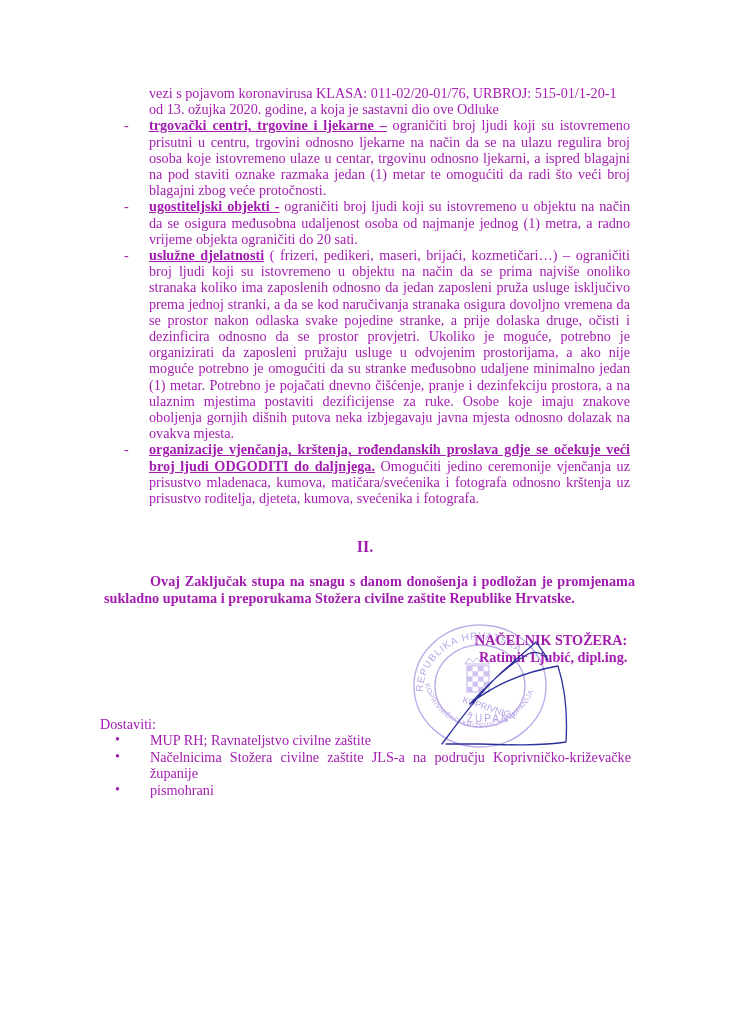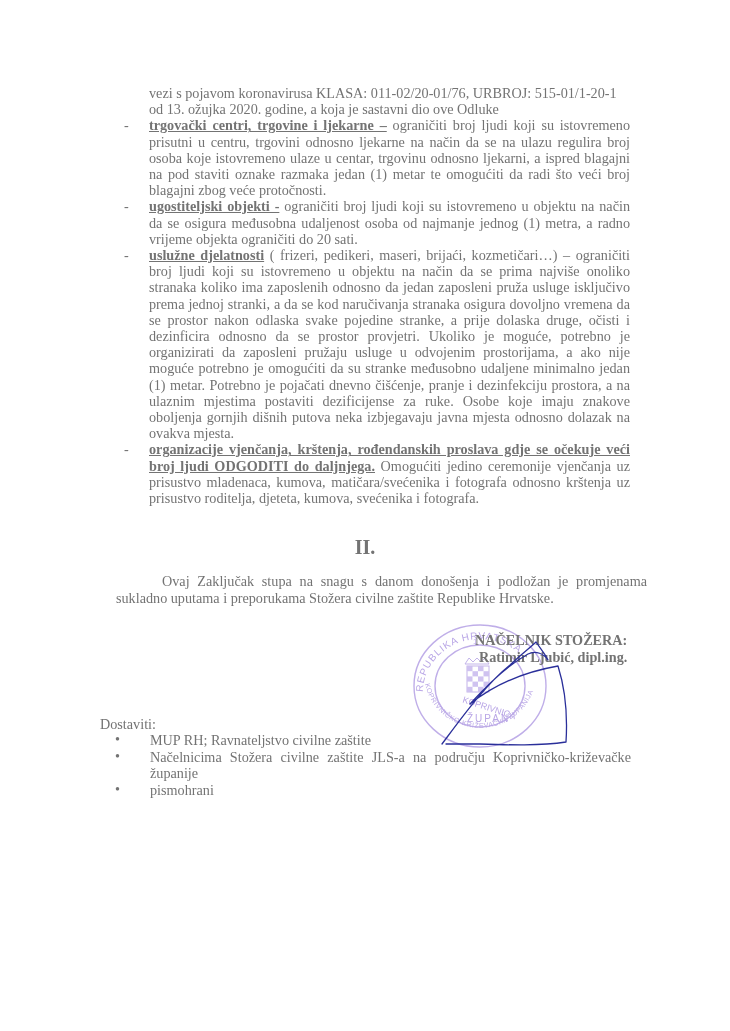--- a/index.html
+++ b/index.html
@@ -1,28 +1,28 @@
 <!DOCTYPE html>
 <html><head>
 <meta charset="utf-8">
 <style>
   html, body { margin: 0; padding: 0; background: #ffffff; }
   body { width: 730px; height: 1031px; position: relative; overflow: hidden; }
   .page {
     position: absolute; left: 0; top: 0; width: 648px; height: 1031px;
-    font-family: "Liberation Serif", serif; font-size: 14.2px; color: #737373;
+    font-family: "Liberation Serif", serif; font-size: 14.2px; color: #a21caf;
     line-height: 16.2px;
   }
   .content { position: absolute; left: 122px; top: 85px; width: 508px; }
   .cont { padding-left: 27px; }
   .item { position: relative; padding-left: 27px; text-align: justify; }
   .item .dash { position: absolute; left: 2px; top: 0; }
   b { font-weight: bold; text-decoration: underline; }
-  .section-num { position: absolute; left: 0; top: 539px; width: 730px; text-align: center; font-weight: bold; font-size: 20px; }
-  .closing { position: absolute; left: 116px; top: 573px; width: 531px; text-align: justify; line-height: 16.5px; }
+  .section-num { position: absolute; left: 0; top: 539px; width: 730px; text-align: center; font-weight: bold; font-size: 16px; }
+  .closing { position: absolute; left: 104px; top: 573px; width: 531px; text-align: justify; line-height: 16.5px; font-weight: bold; }
   .closing .first { text-indent: 46px; }
   .signature { position: absolute; left: 475px; top: 632px; text-align: right; font-weight: bold; line-height: 16.5px; }
   .sig2 { padding-left: 0px; }
   .stamp { position: absolute; left: 411px; top: 622px; width: 138px; height: 128px; }
   .ink { position: absolute; left: 440px; top: 640px; width: 150px; height: 110px; }
   .dostaviti { position: absolute; left: 100px; top: 716px; text-align: center; }
   .dlist { position: absolute; left: 100px; top: 732px; width: 531px; }
   .dlist .li { position: relative; padding-left: 50px; text-align: justify; line-height: 16.5px; }
   .dlist .li .bullet { position: absolute; left: 15px; top: -1px; }
 </style>

